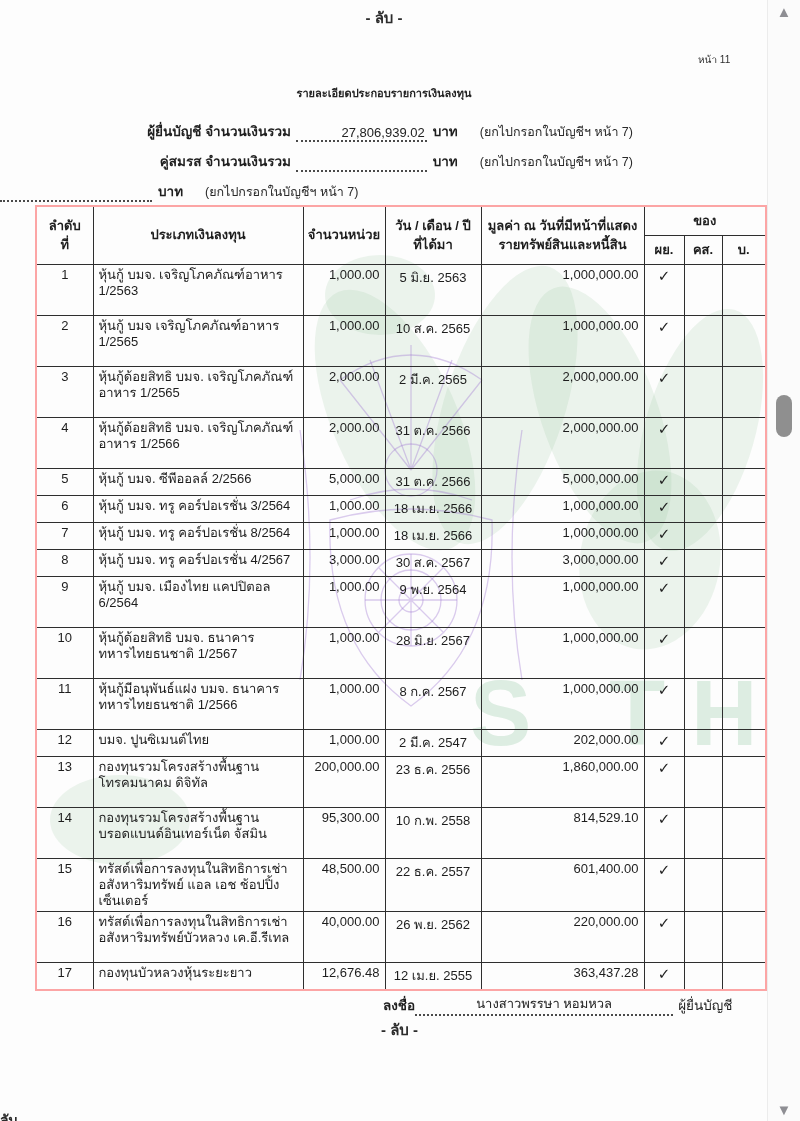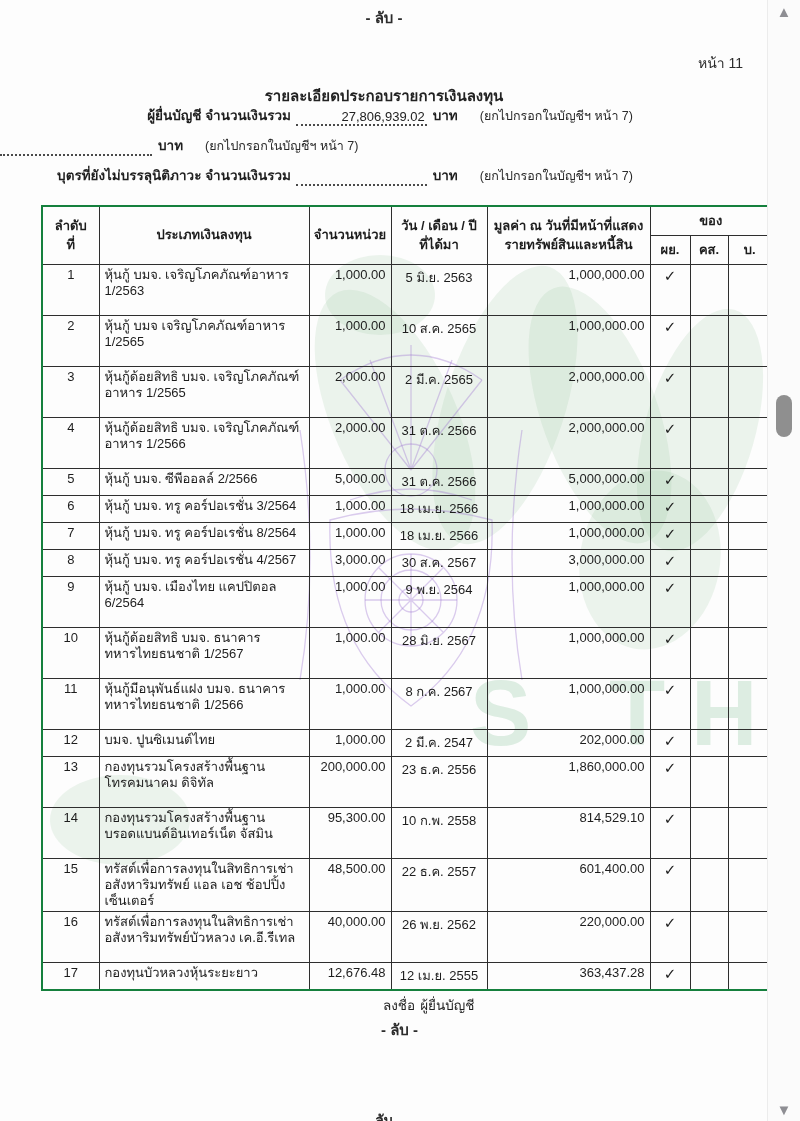--- a/index.html
+++ b/index.html
@@ -2,54 +2,54 @@
 <html><head>
 <meta charset="utf-8">
 <style>
   html,body{margin:0;padding:0;width:800px;height:1121px;overflow:hidden;background:#ffffff;
     font-family:"Liberation Sans","DejaVu Sans",sans-serif;color:#1f1f1f;}
   .page{position:absolute;left:0;top:0;width:768px;height:1121px;background:#fdfdfd;overflow:hidden;}
   .wm{position:absolute;left:0;top:0;width:768px;height:1121px;z-index:0;pointer-events:none;}
   .content{position:absolute;left:0;top:0;width:768px;height:1121px;z-index:1;}
 
   .secret-top{position:absolute;top:6px;left:0;width:768px;text-align:center;font-size:15px;font-weight:600;color:#2c2c2c;}
-  .page-num{position:absolute;top:52px;left:698px;font-size:14px;color:#2c2c2c;}
-  .doc-title{position:absolute;top:84px;left:0;width:768px;text-align:center;font-size:15px;font-weight:600;color:#222;}
-
-  .summary{position:absolute;top:96px;left:0;width:633px;}
+  .page-num{position:absolute;top:52px;left:698px;font-size:10px;color:#2c2c2c;}
+  .doc-title{position:absolute;top:84px;left:0;width:768px;text-align:center;font-size:11px;font-weight:600;color:#222;}
+
+  .summary{position:absolute;top:112px;left:0;width:633px;}
   .sum-row{display:flex;align-items:flex-end;height:30px;font-size:13.5px;}
   .sum-label{width:338px;text-align:right;font-weight:600;padding-right:5px;white-space:nowrap;}
   .sum-dots{width:152px;position:relative;border-bottom:2px dotted #4a4a4a;height:18px;}
   .sum-amount{position:absolute;right:2px;bottom:0;font-size:13px;color:#222;white-space:nowrap;}
   .sum-unit{padding-left:6px;font-weight:600;white-space:nowrap;}
   .sum-note{margin-left:22px;font-size:12.5px;color:#2a2a2a;white-space:nowrap;}
 
   table.inv{position:absolute;left:35px;top:205px;width:730px;border-collapse:collapse;table-layout:fixed;
     font-size:13px;color:#1d1d1d;}
   table.inv th,table.inv td{border:1px solid #2e2e2e;padding:2px 5px;vertical-align:top;}
-  table.inv{border:2px solid #15803d;margin-left:6px;}
+  table.inv{border:2px solid #fca5a5;}
   table.inv th{font-weight:600;text-align:center;vertical-align:middle;padding:2px 3px;line-height:1.45;}
   tr.hdr1 th{height:24px;}
   tr.hdr2 th{height:24px;}
   td.cell-no{text-align:center;padding-top:4px;}
   td.cell-desc{text-align:left;line-height:16px;padding:3px 6px;}
   td.cell-units{text-align:right;padding:4px 6px 2px 2px;}
   td.cell-date{text-align:center;padding-top:4px;}
   td.cell-value{text-align:right;padding:4px 8px 2px 2px;}
   td.cell-own{text-align:center;font-size:15px;font-weight:700;padding-top:2px;}
   tr.tall td{height:46px;}
   tr.short td{height:22px;}
 
   .signature{position:absolute;top:994px;left:383px;display:flex;align-items:flex-end;font-size:13.5px;}
-  .sig-prefix{font-weight:400;white-space:nowrap;}
+  .sig-prefix{font-weight:700;white-space:nowrap;}
   .sig-dots{width:258px;position:relative;border-bottom:2px dotted #4a4a4a;height:17px;text-align:center;}
   .sig-name{position:absolute;left:0;right:0;bottom:0;font-size:13px;color:#222;white-space:nowrap;}
   .sig-suffix{font-weight:400;margin-left:5px;white-space:nowrap;}
   .secret-bottom{position:absolute;top:1018px;left:381px;font-size:15px;font-weight:600;color:#2c2c2c;}
-  .next-secret-clip{position:absolute;top:1110px;left:0;width:768px;height:11px;overflow:hidden;text-align:center;}
+  .next-secret-clip{position:absolute;top:1110px;left:0;width:768px;height:11px;overflow:hidden;}
   .next-secret-clip span{font-size:14px;font-weight:600;color:#2c2c2c;line-height:20px;display:inline-block;}
 
   .scroll-strip{position:absolute;right:0;top:0;width:32px;height:1121px;background:#fbfbfb;border-left:1px solid #ececec;z-index:2;}
   .scroll-btn{position:absolute;left:0;width:32px;text-align:center;color:#8e8e93;font-size:15px;line-height:16px;cursor:pointer;}
   .scroll-up{top:4px;}
   .scroll-down{top:1102px;}
   .scroll-thumb{position:absolute;left:8px;top:395px;width:16px;height:42px;border-radius:8px;background:#8f8f8f;cursor:pointer;}
 </style>
 </head>
 <body>
@@ -89,28 +89,28 @@
     <div class="summary">
       <div class="sum-row">
         <span class="sum-label">ผู้ยื่นบัญชี จำนวนเงินรวม</span>
         <span class="sum-dots">
             <span class="sum-amount">27,806,939.02</span>
           </span>
         <span class="sum-unit">บาท</span>
         <span class="sum-note">(ยกไปกรอกในบัญชีฯ หน้า 7)</span>
       </div>
       <div class="sum-row">
+        <span class="sum-label">คู่สมรส จำนวนเงินรวม</span>
         <span class="sum-dots">
             <span class="sum-amount"></span>
           </span>
         <span class="sum-unit">บาท</span>
         <span class="sum-note">(ยกไปกรอกในบัญชีฯ หน้า 7)</span>
       </div>
       <div class="sum-row">
-        <span class="sum-label">บุตรที่ยังไม่บรรลุนิติภาวะ จำนวนเงินรวม</span>
         <span class="sum-dots">
             <span class="sum-amount"></span>
           </span>
         <span class="sum-unit">บาท</span>
         <span class="sum-note">(ยกไปกรอกในบัญชีฯ หน้า 7)</span>
       </div>
     </div>
 
     <table class="inv">
       <colgroup>
@@ -316,20 +316,23 @@
             <td class="cell-value">363,437.28</td>
             <td class="cell-own">✓</td>
             <td class="cell-own"></td>
             <td class="cell-own"></td>
           </tr>
         </tbody>
     </table>
 
     <div class="signature">
       <span class="sig-prefix">ลงชื่อ</span>
+      <span class="sig-dots">
+        <span class="sig-name">นางสาวพรรษา หอมหวล</span>
+      </span>
       <span class="sig-suffix">ผู้ยื่นบัญชี</span>
     </div>
 
     <div class="secret-bottom">- ลับ -</div>
 
     <div class="next-secret-clip">
       <span>ลับ</span>
     </div>
   </div>
 </div>

